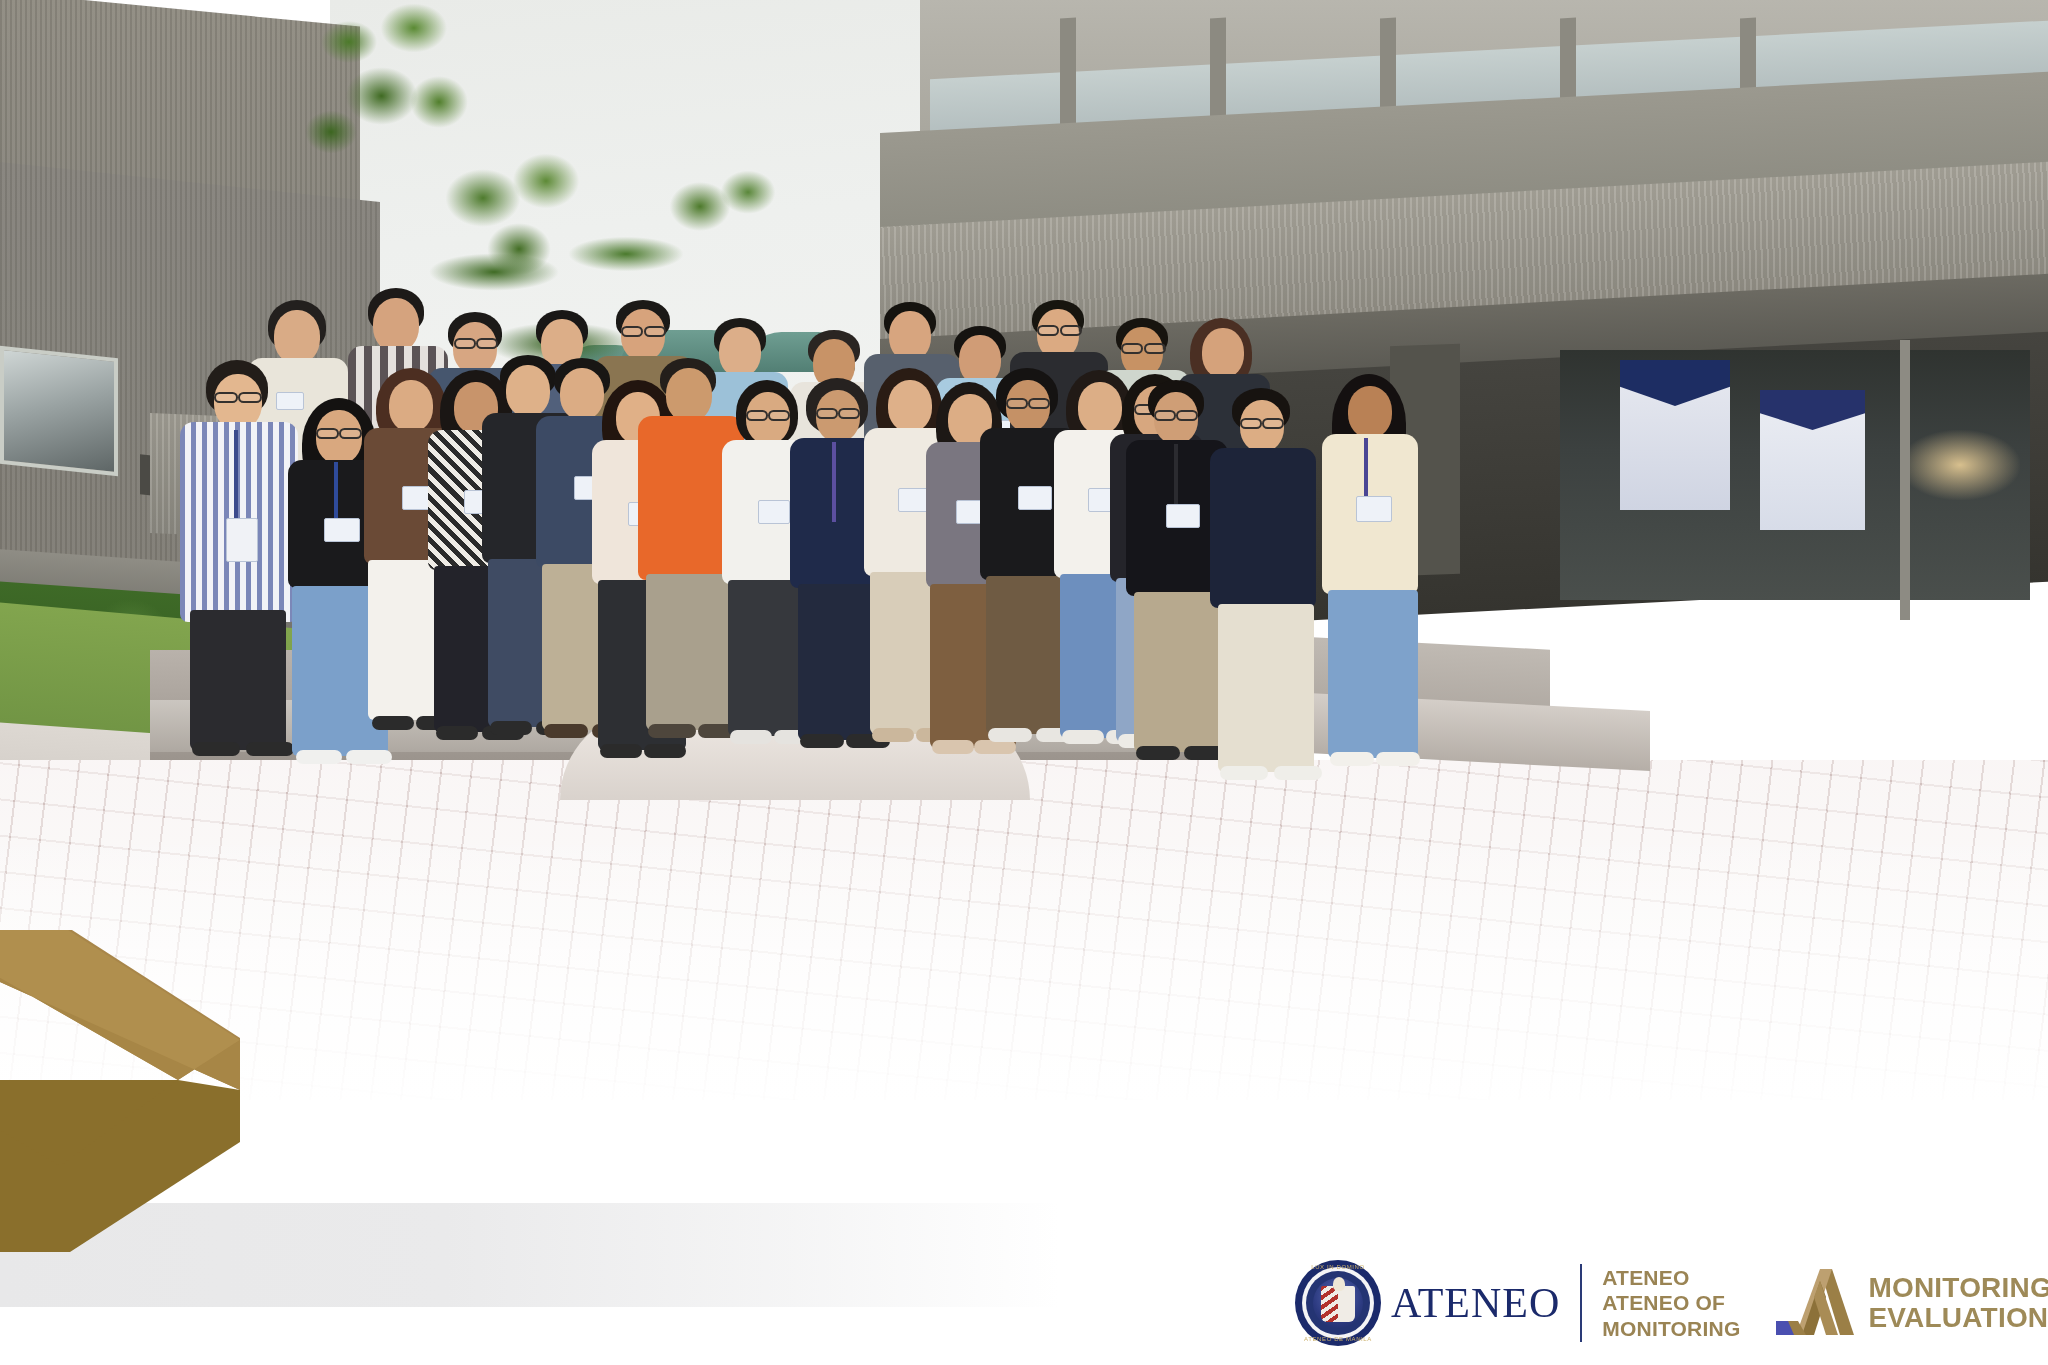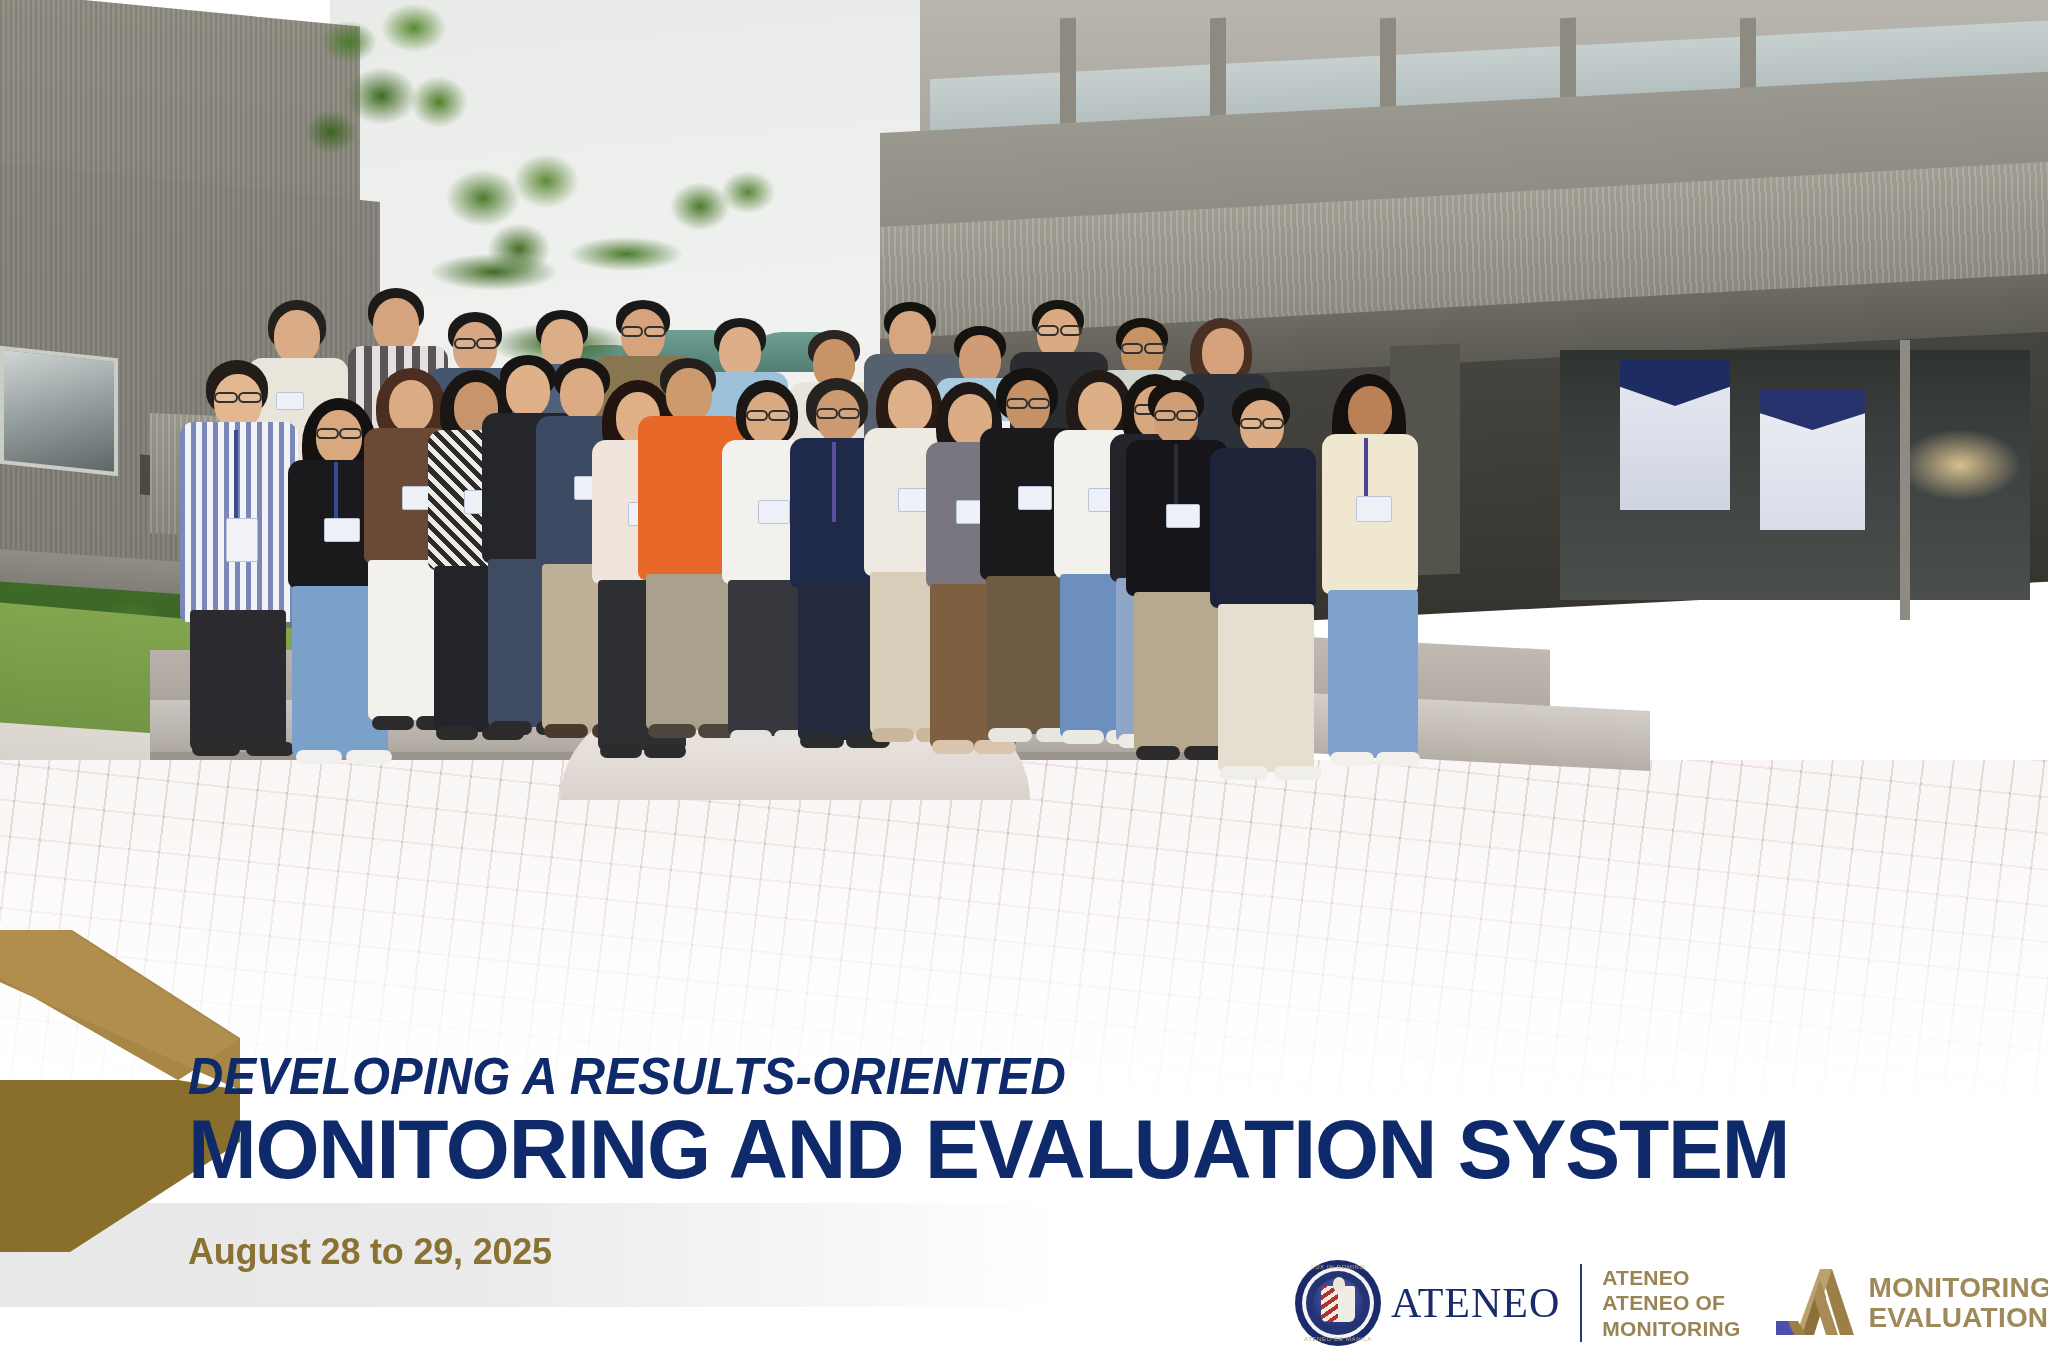--- a/index.html
+++ b/index.html
@@ -534,25 +534,20 @@
   <svg class="chevron" viewBox="0 0 240 430">
     <polygon points="0,0 72,0 240,108 240,160 0,52" fill="#a8864a"></polygon>
     <polygon points="0,52 240,160 240,118 0,8" fill="#b49054" opacity="0"></polygon>
     <polygon points="0,0 68,0 240,110 178,150 0,48" fill="#b08f4e"></polygon>
     <polygon points="178,150 240,110 240,160 0,52 0,48" fill="#a78646"></polygon>
     <polygon points="0,160 240,160 240,210 72,320 0,320" fill="#8a6f2c"></polygon>
     <polygon points="0,150 178,150 240,160 240,212 70,322 0,322" fill="#8a6f2c"></polygon>
     <polygon points="0,150 178,150 60,236 0,200" fill="#8a6f2c"></polygon>
   </svg>
 
-  <div class="title-wrap">
-    <div class="kicker">DEVELOPING A RESULTS-ORIENTED</div>
-    <div class="headline">MONITORING AND EVALUATION SYSTEM</div>
-  </div>
-  <div class="datetext">August 28 to 29, 2025</div>
 
   <div class="logos">
 
     <div class="seal">
       <div class="ring"></div>
       <div class="ring2"></div>
       <div class="ring3"></div>
       <div class="inner"></div>
       <div class="txtT">LUX IN DOMINO</div>
       <div class="txtB">ATENEO DE MANILA</div>

